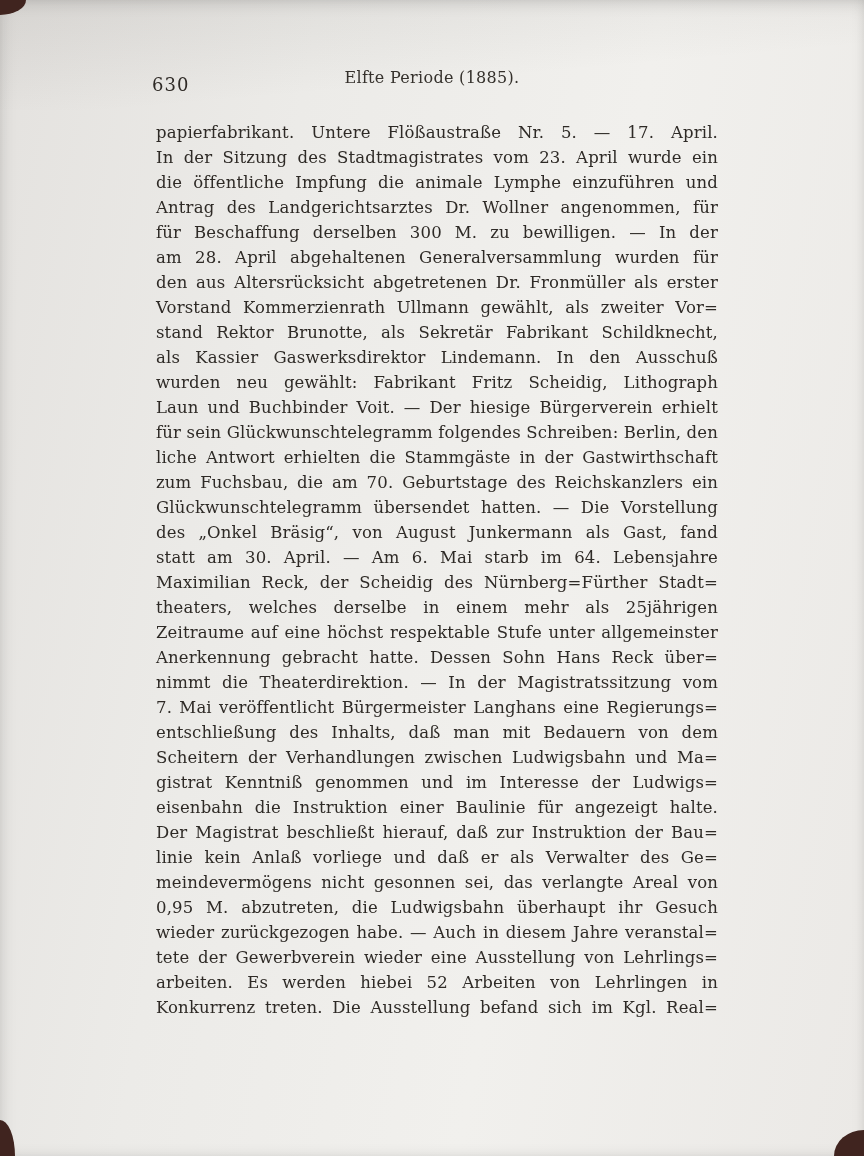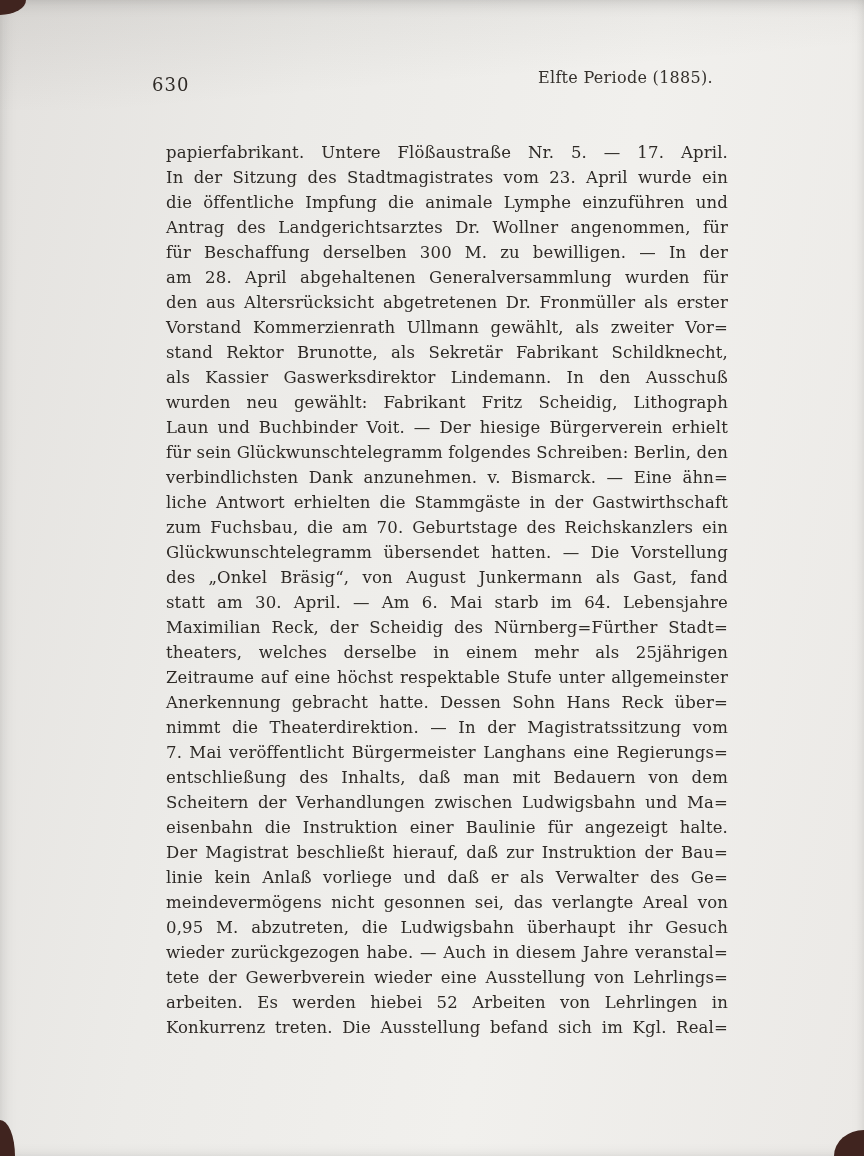--- a/index.html
+++ b/index.html
@@ -48,32 +48,31 @@
     top: 8px;
     font-size: 18px;
     letter-spacing: 1px;
     color: #2e2a26;
   }
   .running-header {
     position: absolute;
     left: 0;
     top: 2px;
     width: 100%;
-    text-align: right;
+    text-align: center;
     font-size: 16px;
     letter-spacing: 0.3px;
     color: #35312c;
   }
 
   .page-body {
     position: absolute;
-    left: 166px;
+    left: 156px;
     top: 120px;
     width: 562px;
-    margin-top: 20px;
   }
   .line {
     height: 25px;
     line-height: 25px;
     font-size: 16.5px;
     letter-spacing: 0.15px;
     white-space: normal;
     text-align: justify;
     text-align-last: justify;
     -moz-text-align-last: justify;
@@ -102,34 +101,34 @@
       <div class="line">Antrag des Landgerichtsarztes Dr. Wollner angenommen, für</div>
       <div class="line">für Beschaffung derselben 300 M. zu bewilligen. — In der</div>
       <div class="line">am 28. April abgehaltenen Generalversammlung wurden für</div>
       <div class="line">den aus Altersrücksicht abgetretenen Dr. Fronmüller als erster</div>
       <div class="line">Vorstand Kommerzienrath Ullmann gewählt, als zweiter Vor=</div>
       <div class="line">stand Rektor Brunotte, als Sekretär Fabrikant Schildknecht,</div>
       <div class="line">als Kassier Gaswerksdirektor Lindemann. In den Ausschuß</div>
       <div class="line">wurden neu gewählt: Fabrikant Fritz Scheidig, Lithograph</div>
       <div class="line">Laun und Buchbinder Voit. — Der hiesige Bürgerverein erhielt</div>
       <div class="line">für sein Glückwunschtelegramm folgendes Schreiben: Berlin, den</div>
-      <div class="line">verbindlichsten Dank anzunehmen. v. Bismarck. — Eine ähn=</div>
       <div class="line">liche Antwort erhielten die Stammgäste in der Gastwirthschaft</div>
       <div class="line">zum Fuchsbau, die am 70. Geburtstage des Reichskanzlers ein</div>
       <div class="line">Glückwunschtelegramm übersendet hatten. — Die Vorstellung</div>
       <div class="line">des „Onkel Bräsig“, von August Junkermann als Gast, fand</div>
       <div class="line">statt am 30. April. — Am 6. Mai starb im 64. Lebensjahre</div>
       <div class="line">Maximilian Reck, der Scheidig des Nürnberg=Fürther Stadt=</div>
       <div class="line">theaters, welches derselbe in einem mehr als 25jährigen</div>
       <div class="line">Zeitraume auf eine höchst respektable Stufe unter allgemeinster</div>
       <div class="line">Anerkennung gebracht hatte. Dessen Sohn Hans Reck über=</div>
       <div class="line">nimmt die Theaterdirektion. — In der Magistratssitzung vom</div>
       <div class="line">7. Mai veröffentlicht Bürgermeister Langhans eine Regierungs=</div>
       <div class="line">entschließung des Inhalts, daß man mit Bedauern von dem</div>
       <div class="line">Scheitern der Verhandlungen zwischen Ludwigsbahn und Ma=</div>
+      <div class="line">gistrat Kenntniß genommen und im Interesse der Ludwigs=</div>
       <div class="line">eisenbahn die Instruktion einer Baulinie für angezeigt halte.</div>
       <div class="line">Der Magistrat beschließt hierauf, daß zur Instruktion der Bau=</div>
       <div class="line">linie kein Anlaß vorliege und daß er als Verwalter des Ge=</div>
       <div class="line">meindevermögens nicht gesonnen sei, das verlangte Areal von</div>
       <div class="line">0,95 M. abzutreten, die Ludwigsbahn überhaupt ihr Gesuch</div>
       <div class="line">wieder zurückgezogen habe. — Auch in diesem Jahre veranstal=</div>
       <div class="line">tete der Gewerbverein wieder eine Ausstellung von Lehrlings=</div>
       <div class="line">arbeiten. Es werden hiebei 52 Arbeiten von Lehrlingen in</div>
       <div class="line">Konkurrenz treten. Die Ausstellung befand sich im Kgl. Real=</div>
     </div>

